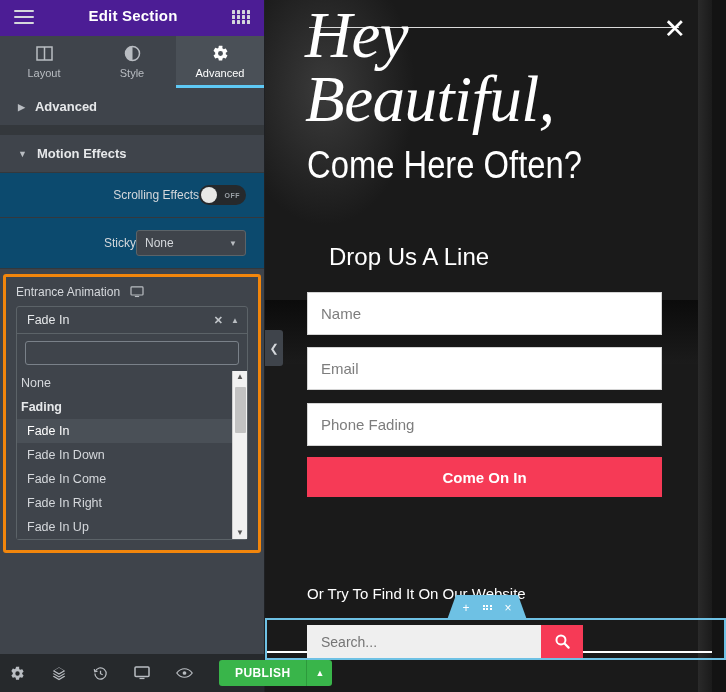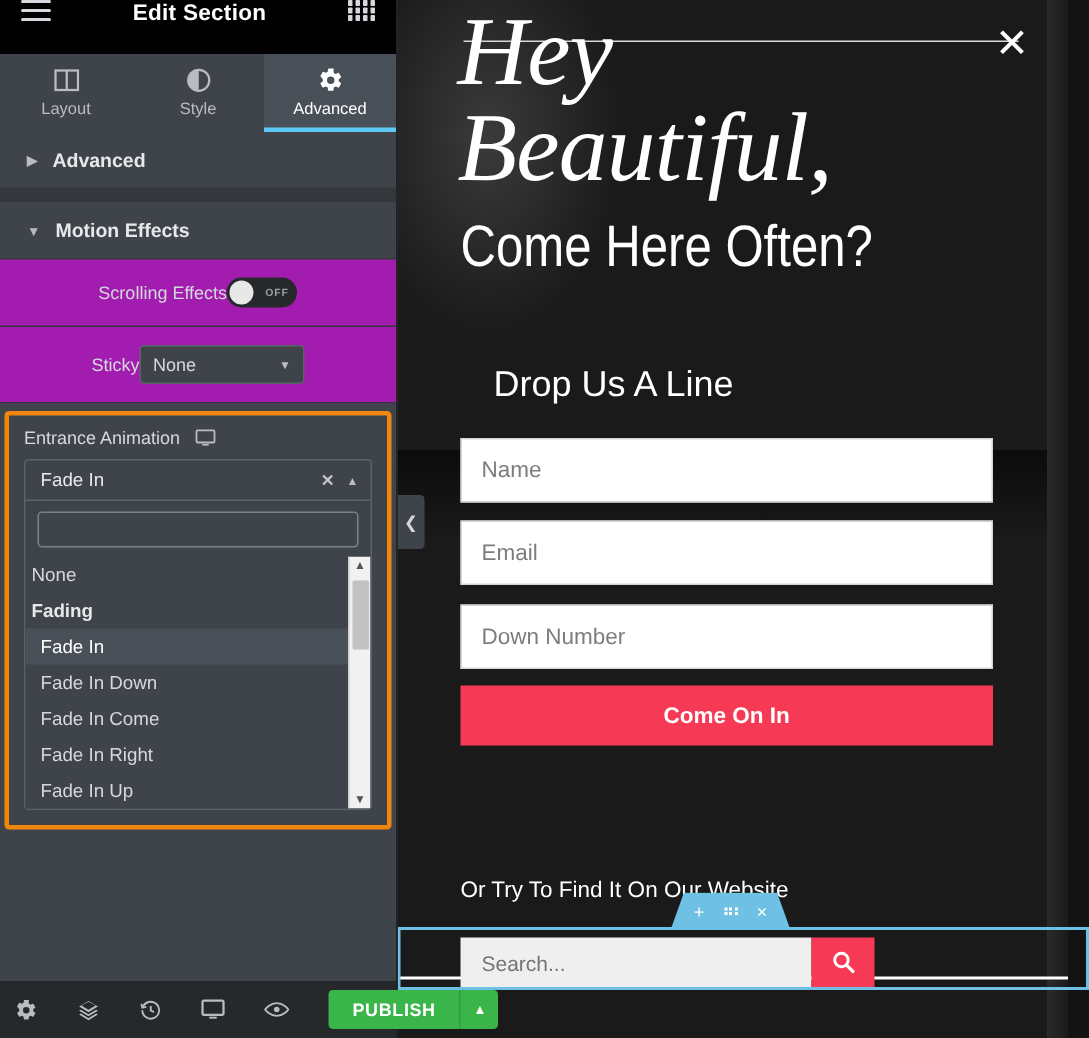--- a/index.html
+++ b/index.html
@@ -11,22 +11,22 @@
   }
   .app { position:relative; width:726px; height:692px; }
 
   
   .panel{
     position:absolute; left:0; top:0; width:265px; height:692px;
     background:#34383c; display:flex; flex-direction:column;
     border-right:1px solid #1f2124; z-index:40;
   }
   .panel-header{
-    height:36px; background:#000000; display:flex; align-items:flex-start;
-    justify-content:space-between; padding:0 14px; flex:0 0 36px;
+    height:36px; background:#4c1d95; display:flex; align-items:flex-end;
+    justify-content:space-between; padding:12px 14px; flex:0 0 36px;
   }
   .panel-title{ font-size:15px; color:#fff; font-weight:700; letter-spacing:.2px; }
   .hamburger{ width:20px; display:flex; flex-direction:column; gap:4px; cursor:pointer; }
   .hamburger i{ display:block; height:2px; background:#d5d8dc; border-radius:1px; }
   .grid-icon{ width:18px; height:14px; display:grid; grid-template-columns:repeat(4,1fr);
     grid-template-rows:repeat(3,1fr); gap:1.5px; cursor:pointer; }
   .grid-icon i{ background:#d5d8dc; border-radius:.5px; }
 
   .tabs{ display:flex; height:52px; background:#3f444b; flex:0 0 52px; }
   .tab{ flex:1; display:flex; flex-direction:column; align-items:center; justify-content:center;
@@ -39,22 +39,22 @@
 
   .sect-head{
     height:38px; display:flex; align-items:center; gap:10px; padding:0 18px;
     background:#3f444b; color:#e6e8ea; font-size:13px; font-weight:700; cursor:pointer;
     border-bottom:1px solid #34383c;
   }
   .sect-head .arrow{ font-size:9px; color:#b9bdc2; }
   .divider{ height:9px; background:#34383c; }
 
   .ctrl-row{
-    display:flex; align-items:center; justify-content:center;
-    padding:12px 18px; border-bottom:1px solid #34383c; background:#a21caf;
+    display:flex; align-items:center; justify-content:flex-end;
+    padding:12px 18px; border-bottom:1px solid #34383c; background:#0c4a6e;
   }
   .ctrl-label{ font-size:12px; color:#d5d8dc; }
 
   .switch{ width:47px; height:20px; border-radius:10px; background:#26292c;
     position:relative; cursor:pointer; display:flex; align-items:center; }
   .switch .knob{ width:16px; height:16px; border-radius:50%; background:#e8e8e6;
     position:absolute; left:2px; }
   .switch .onoff{ position:absolute; right:6px; font-size:7px; color:#9aa0a6; font-weight:700; letter-spacing:.5px; }
 
   .mini-select{
@@ -399,21 +399,21 @@
       <div class="pop-close">✕</div>
 
       <div class="h-serif" style="white-space:pre-line;">Hey
 Beautiful,</div>
       <div class="h-cond">Come Here Often?</div>
 
       <div class="h-sub">Drop Us A Line</div>
 
       <div class="field f1">Name</div>
       <div class="field f2">Email</div>
-      <div class="field f3">Down Number</div>
+      <div class="field f3">Phone Fading</div>
 
       <div class="cta">Come On In</div>
 
       <div class="find-label">Or Try To Find It On Our Website</div>
 
       <div class="white-rule"></div>
     </div>
 
     <div class="sel-section">
       <div class="sel-toolbar">

